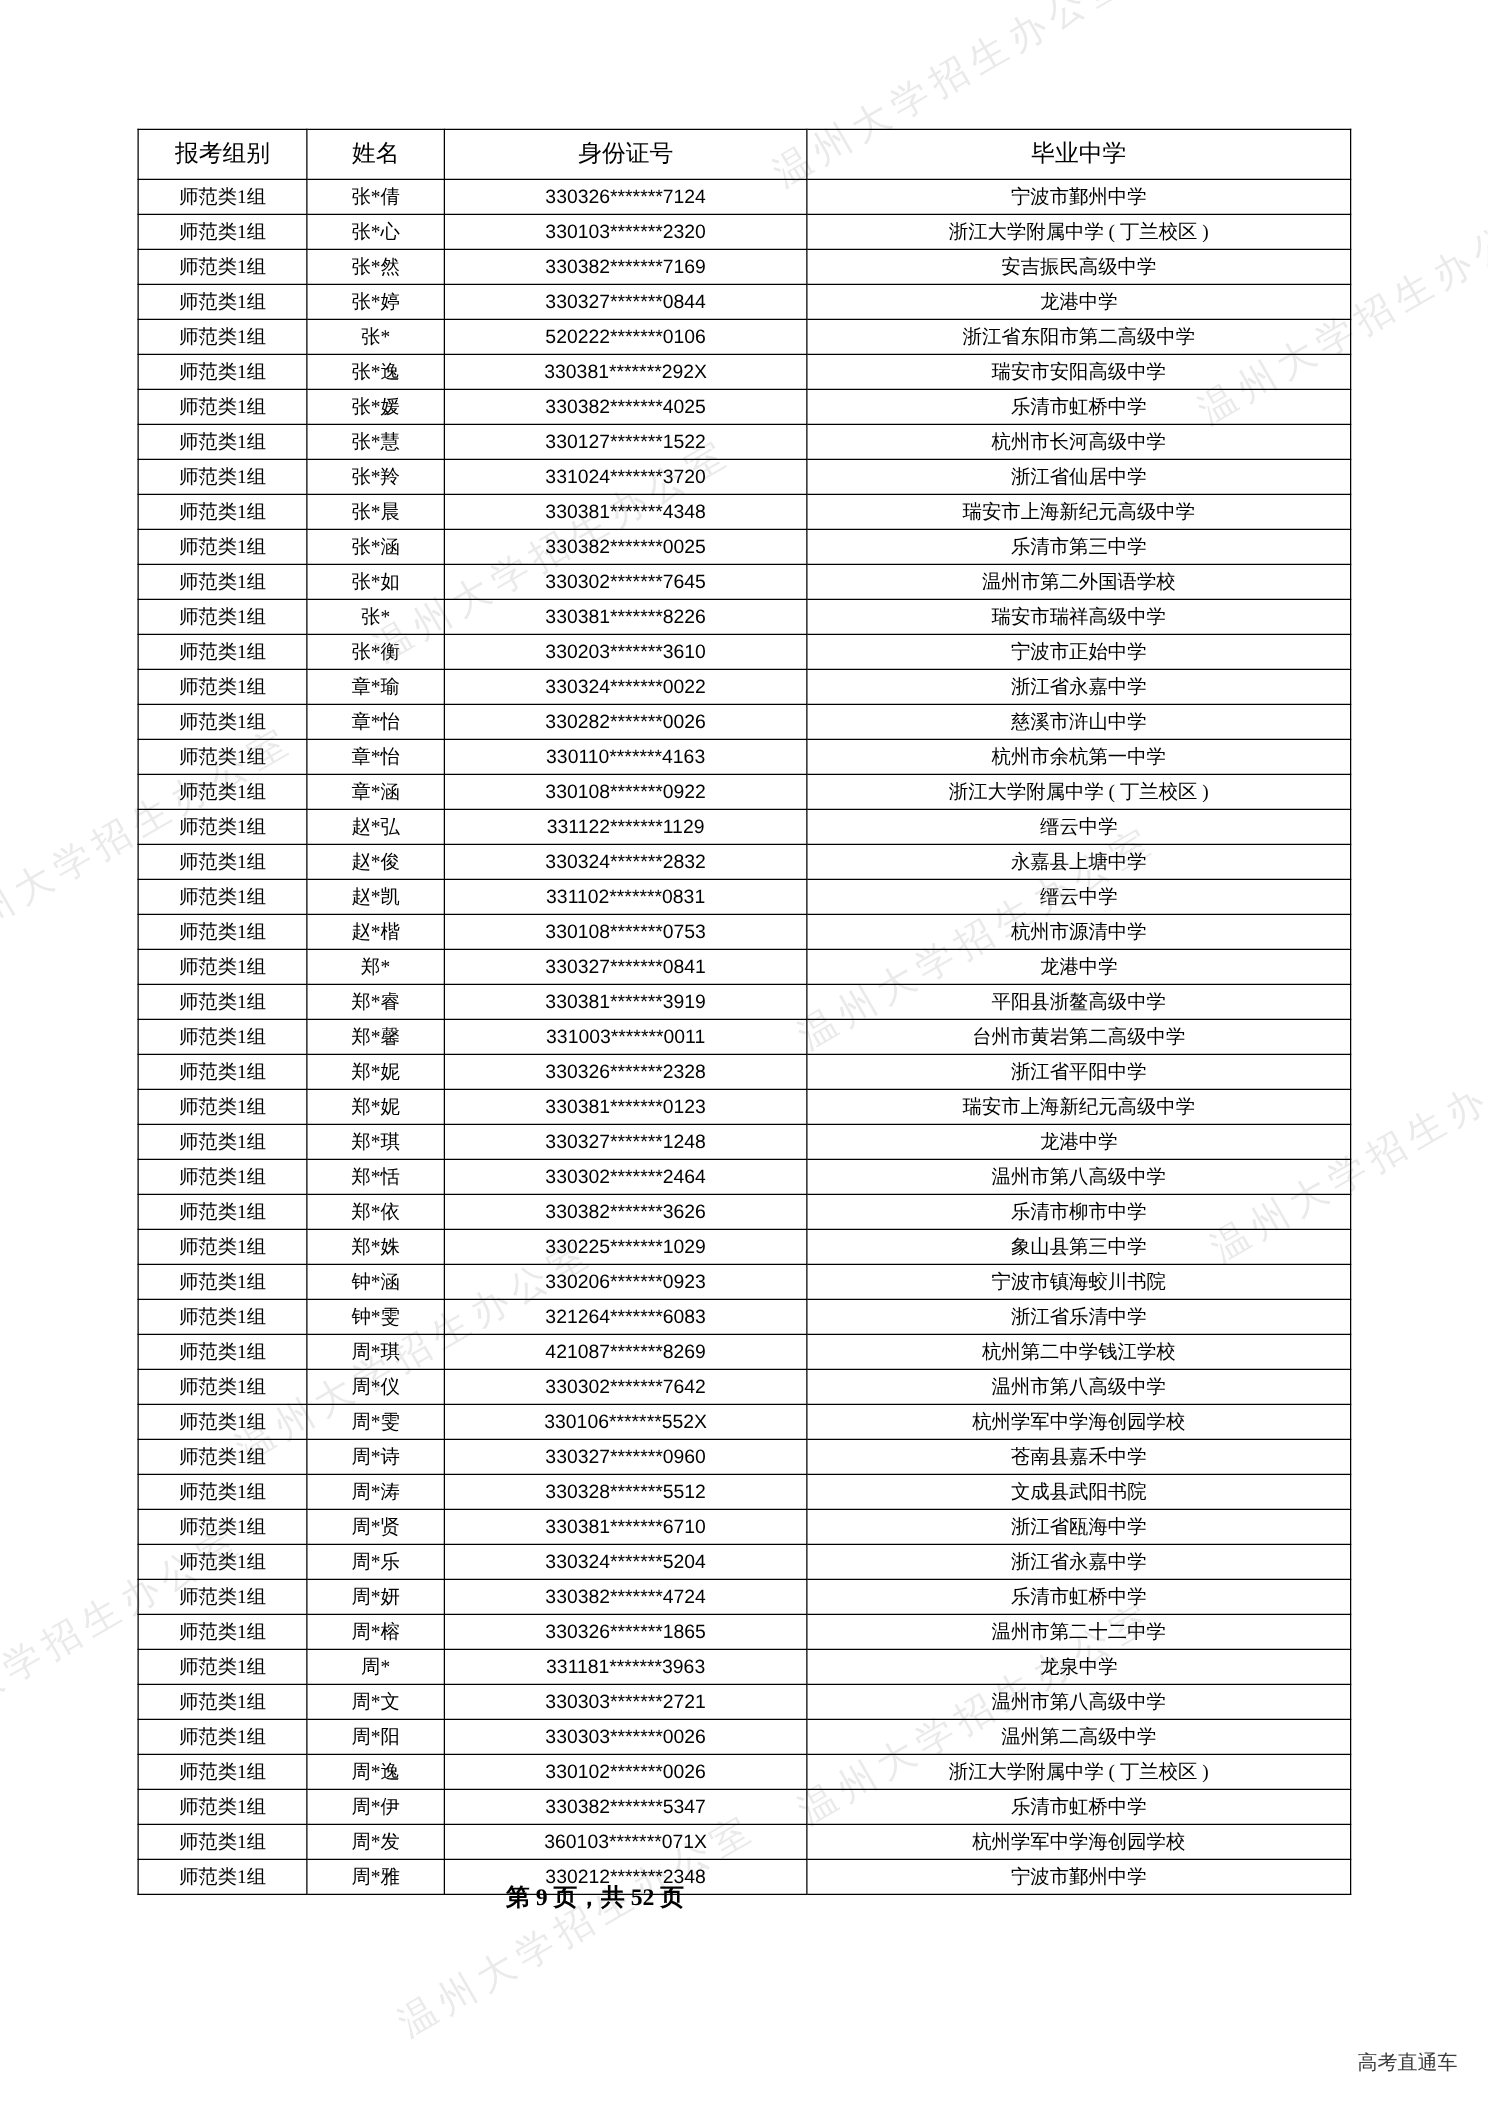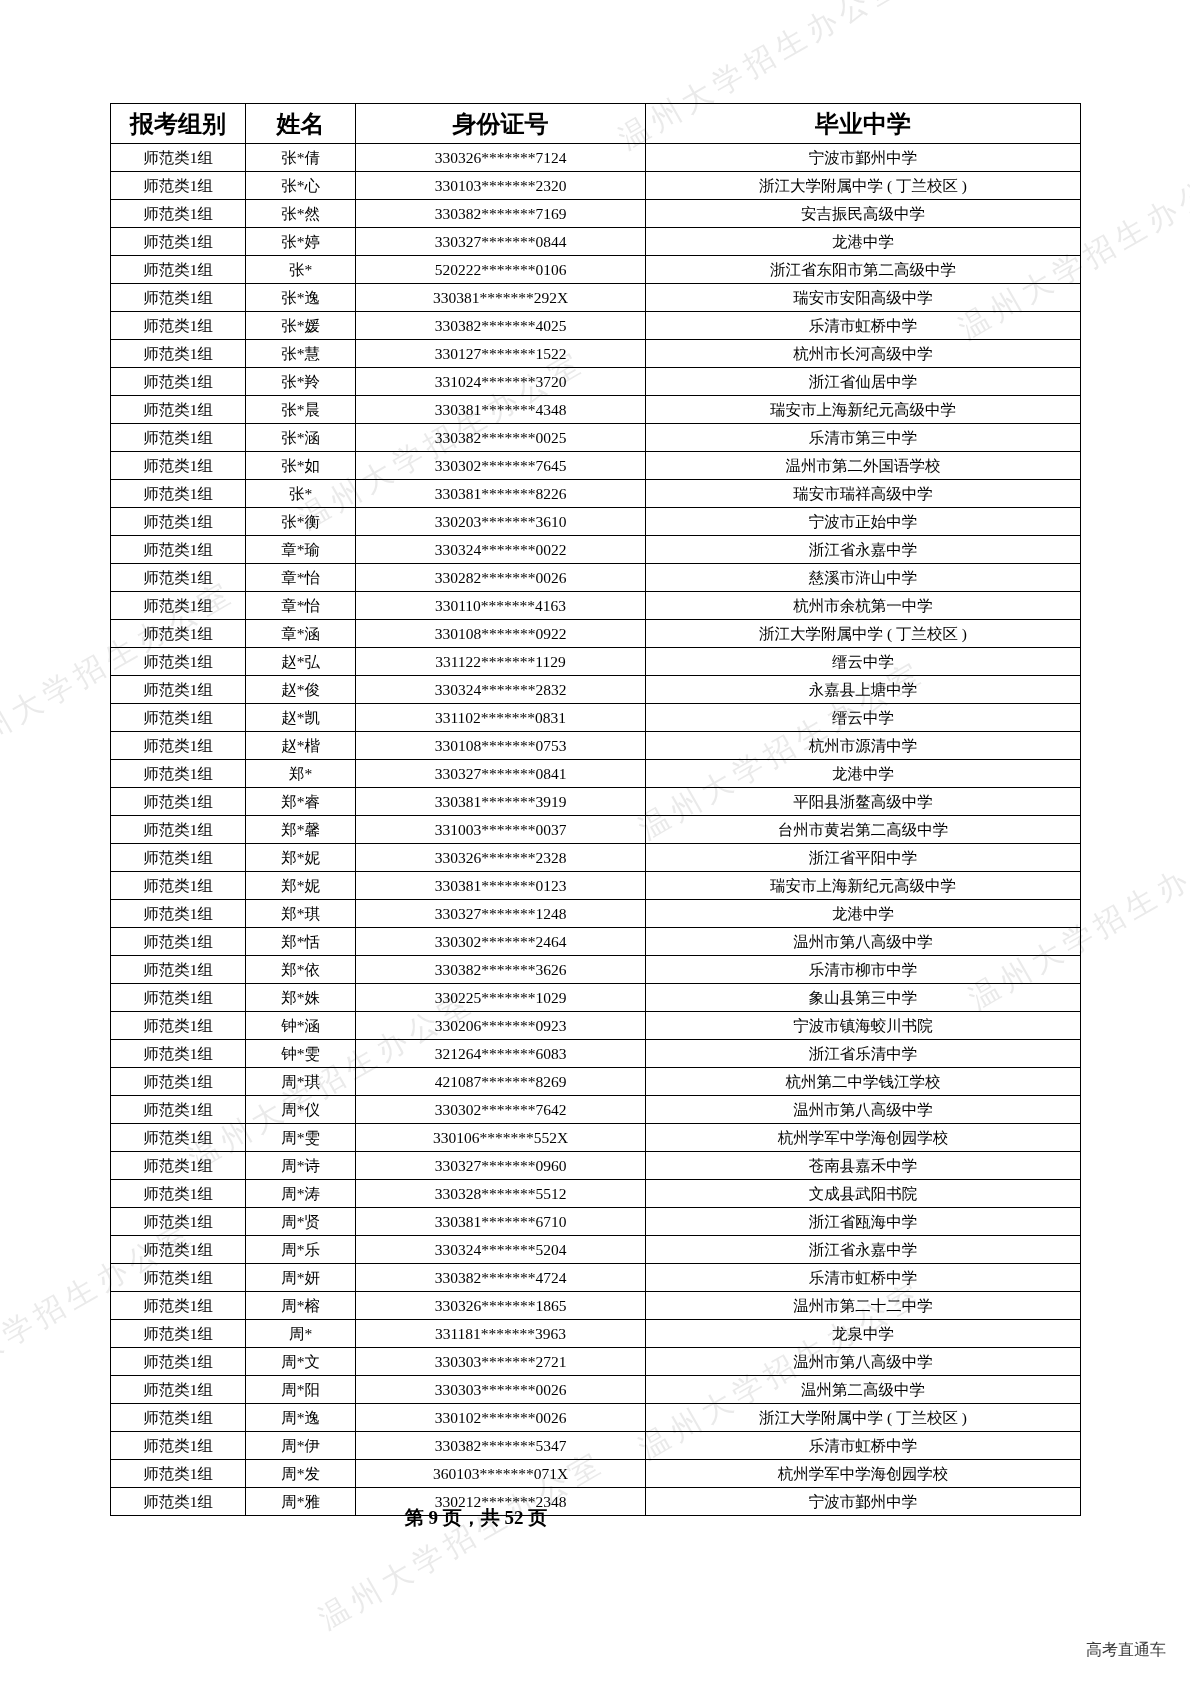--- a/index.html
+++ b/index.html
@@ -46,30 +46,30 @@
     border: 1px solid #000000;
     text-align: center;
     vertical-align: middle;
     font-size: 15.5px;
     line-height: 1.0;
     height: 27px;
     padding: 0;
     background: transparent;
   }
   table.roster th {
-    font-size: 24px;
-    font-weight: bold;
+    font-size: 19px;
+    font-weight: normal;
     height: 39px;
   }
   col.c-group { width: 135px; }
   col.c-name  { width: 110px; }
   col.c-id    { width: 290px; }
   col.c-school{ width: 435px; }
   td.id {
-    font-family: Liberation Serif, serif;
+    font-family: Liberation Sans, sans-serif;
     letter-spacing: 0px;
   }
   .footer {
     position: absolute;
     top: 1505px;
     left: 0;
     width: 952px;
     text-align: center;
     font-size: 19px;
     font-weight: bold;
@@ -255,21 +255,21 @@
         </tr>
         <tr>
           <td>师范类1组</td>
           <td>郑*睿</td>
           <td class="id">330381*******3919</td>
           <td>平阳县浙鳌高级中学</td>
         </tr>
         <tr>
           <td>师范类1组</td>
           <td>郑*馨</td>
-          <td class="id">331003*******0037</td>
+          <td class="id">331003*******0011</td>
           <td>台州市黄岩第二高级中学</td>
         </tr>
         <tr>
           <td>师范类1组</td>
           <td>郑*妮</td>
           <td class="id">330326*******2328</td>
           <td>浙江省平阳中学</td>
         </tr>
         <tr>
           <td>师范类1组</td>

